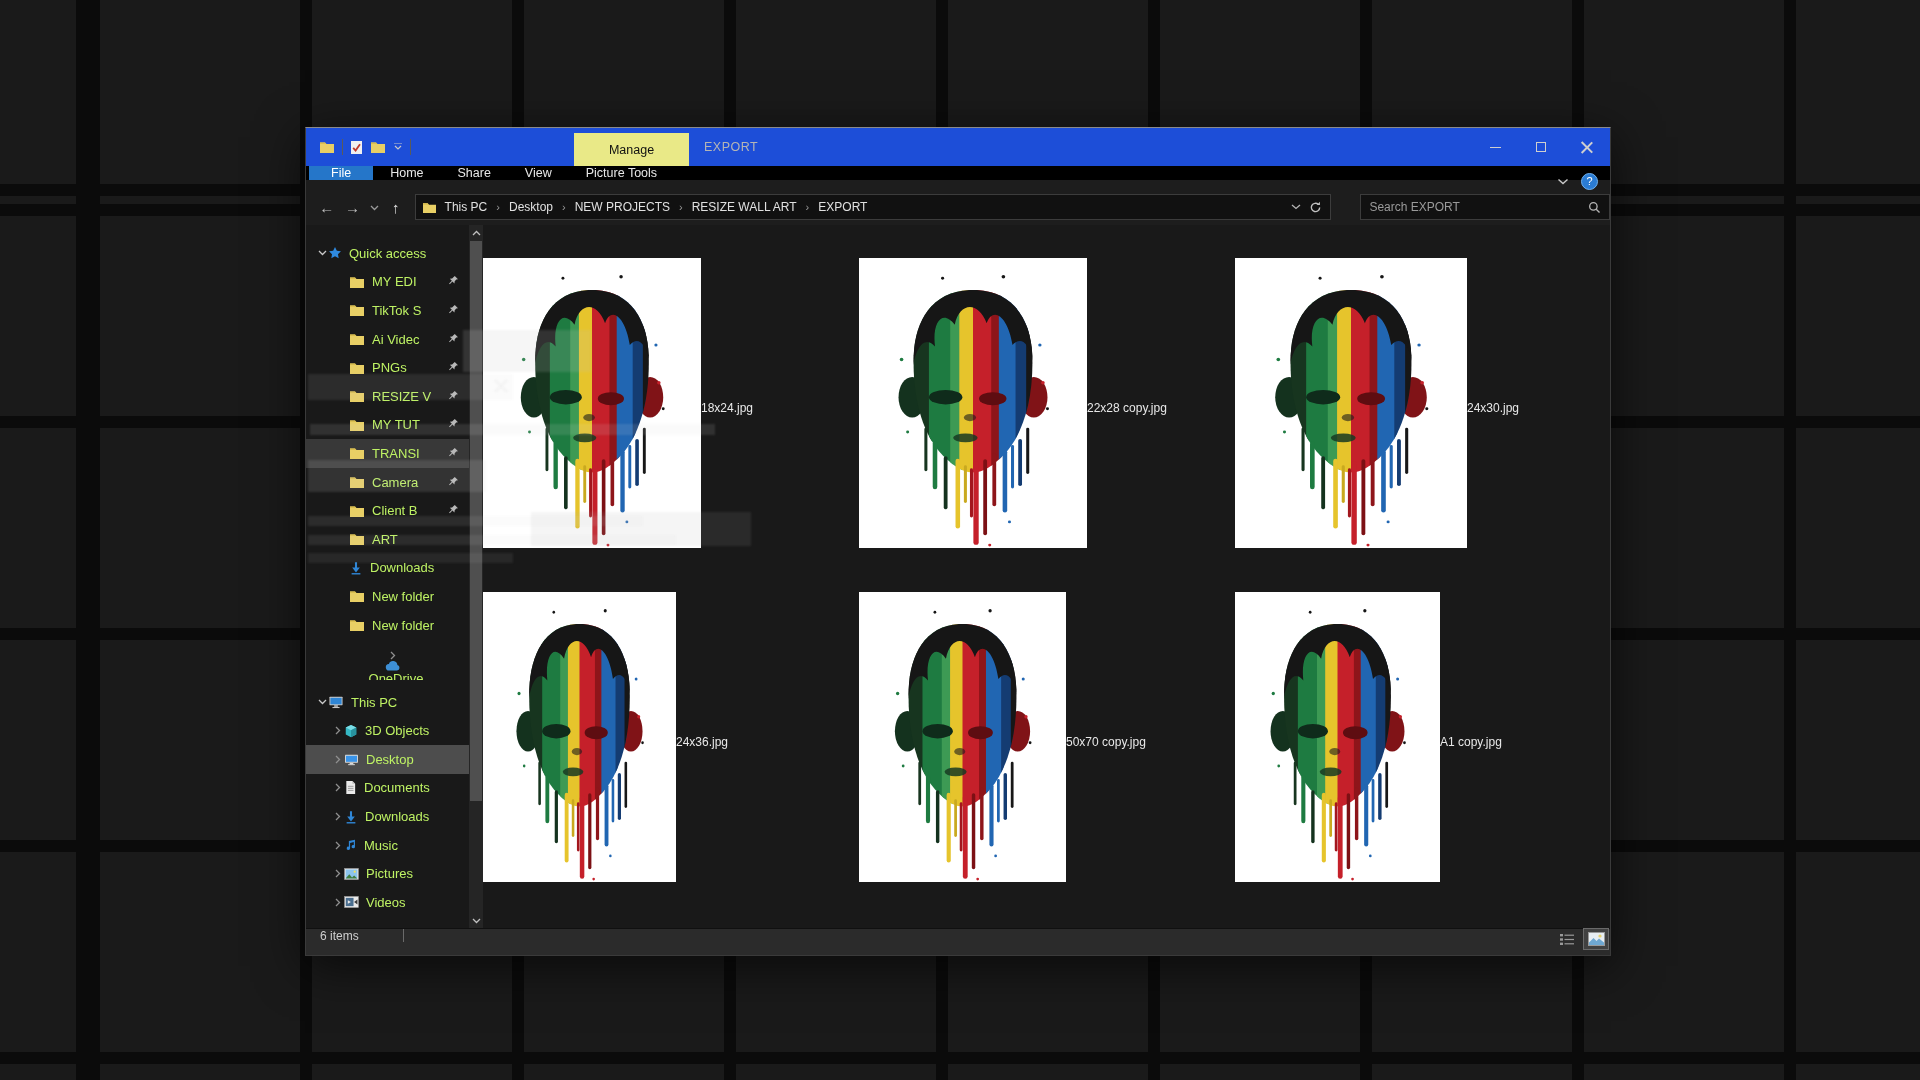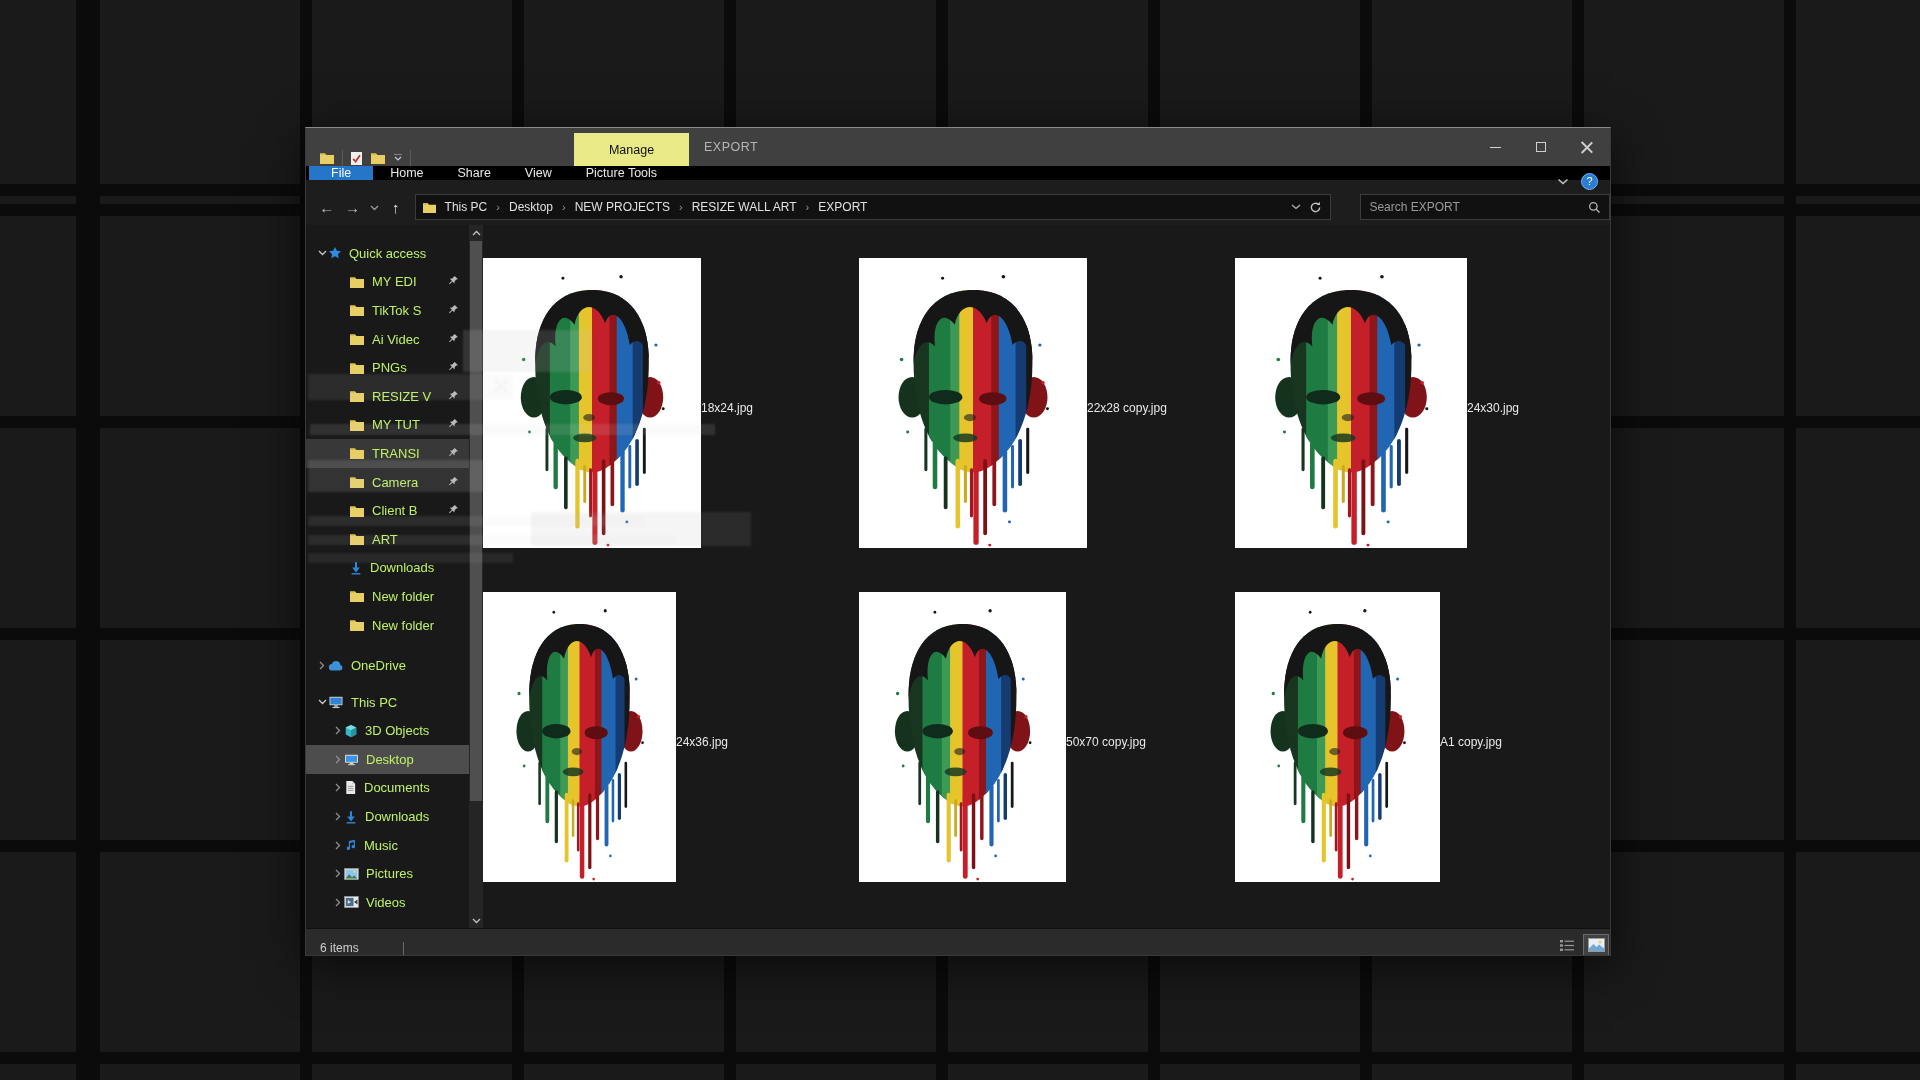--- a/index.html
+++ b/index.html
@@ -13,21 +13,21 @@
     background-position:88px 0,0 196px;
     position:relative;
   }
   .window{
     position:absolute; left:305px; top:127px; width:1306px; height:829px;
     background:#191919; border:1px solid #3a3a3a; border-top:1px solid #8a8a8a;
     box-shadow:0 10px 45px rgba(0,0,0,.65);
     display:flex; flex-direction:column; overflow:hidden;
   }
   
-  .titlebar{ height:38px; background:#404040; display:flex; align-items:flex-end; position:relative; flex:none;}
+  .titlebar{ height:38px; background:#1d4ed8; display:flex; align-items:center; position:relative; flex:none;}
   .qat{ display:flex; align-items:center; gap:7px; padding-left:13px; }
   .qat .sep{ width:1px; height:16px; background:#5a5a5a; }
   .ic{ display:inline-flex; align-items:center; justify-content:center; }
   .ic svg{ display:block; }
   .manage-tab{
     position:absolute; left:268px; top:5px; height:33px; width:115px;
     background:#e9e987; color:#111; font-size:12.5px;
     display:flex; align-items:center; justify-content:center;
   }
   .win-title{ position:absolute; left:398px; top:0; height:38px; display:flex; align-items:center;
@@ -67,32 +67,32 @@
   .sidebar{ width:163px; flex:none; padding-top:14px; overflow:hidden; font-size:13px; color:#bef264; }
   .side-row{ height:28.6px; display:flex; align-items:center; white-space:nowrap; overflow:hidden; }
   .side-row .chev{ width:12px; flex:none; display:flex; justify-content:center; }
   .side-row .lbl{ flex:1; overflow:hidden; padding-left:7px; }
   .side-row .pin{ flex:none; margin-right:10px; }
   .sec-head{ padding-left:10px; }
   .sec-item{ padding-left:43px; }
   .sec-child{ padding-left:26px; }
   .side-row.selected{ background:#4d4d4d; }
   .side-row.hovered{ background:#383838; }
-  .mt-gap1{ margin-top:12px; } .mt-gap2{ margin-top:8px; }
+  .mt-gap1{ margin-top:12px;flex-direction:column; } .mt-gap2{ margin-top:8px; }
   .side-scroll{ width:14px; flex:none; background:#252525; position:relative; }
   .side-scroll .arrow{ position:absolute; left:0; width:14px; height:15px; display:flex; align-items:center; justify-content:center;}
   .side-scroll .thumb{ position:absolute; left:1px; width:12px; top:16px; height:560px; background:#4f4f4f; }
   .main{ flex:1; position:relative; overflow:hidden; }
   .file-grid{ position:absolute; left:0; top:11px; display:grid; grid-template-columns:repeat(3,376px); grid-auto-rows:334px; }
   .file-item{ display:flex; align-items:center; }
   .thumbwrap{ height:290px; display:flex; align-items:flex-end; justify-content:center; }
   .thumbwrap svg{ display:block; background:#fff; }
   .file-name{ margin-top:9px; color:#e8e8e8; font-size:12px; text-align:center; }
   
-  .statusbar{ height:27px; background:#2b2b2b; border-top:1px solid #101010; display:flex; align-items:flex-end;
+  .statusbar{ height:27px; background:#2b2b2b; border-top:1px solid #101010; display:flex; align-items:flex-start;
     padding:0 2px 0 14px; flex:none;gap:28px; }
   .status-count{ color:#cfcfcf; font-size:12px; }
   .status-div{ width:1px; height:13px; background:#6a6a6a; margin-left:16px; }
   .status-right{ margin-left:auto; display:flex; gap:5px; }
   .view-btn{ width:24px; height:20px; display:flex; align-items:center; justify-content:center; }
   .view-btn.active{ background:#414141; outline:1px solid #6a6a6a; }
   
   .ghost{ position:absolute; pointer-events:none; filter:blur(1px); z-index:5; }
 </style>
 </head>

